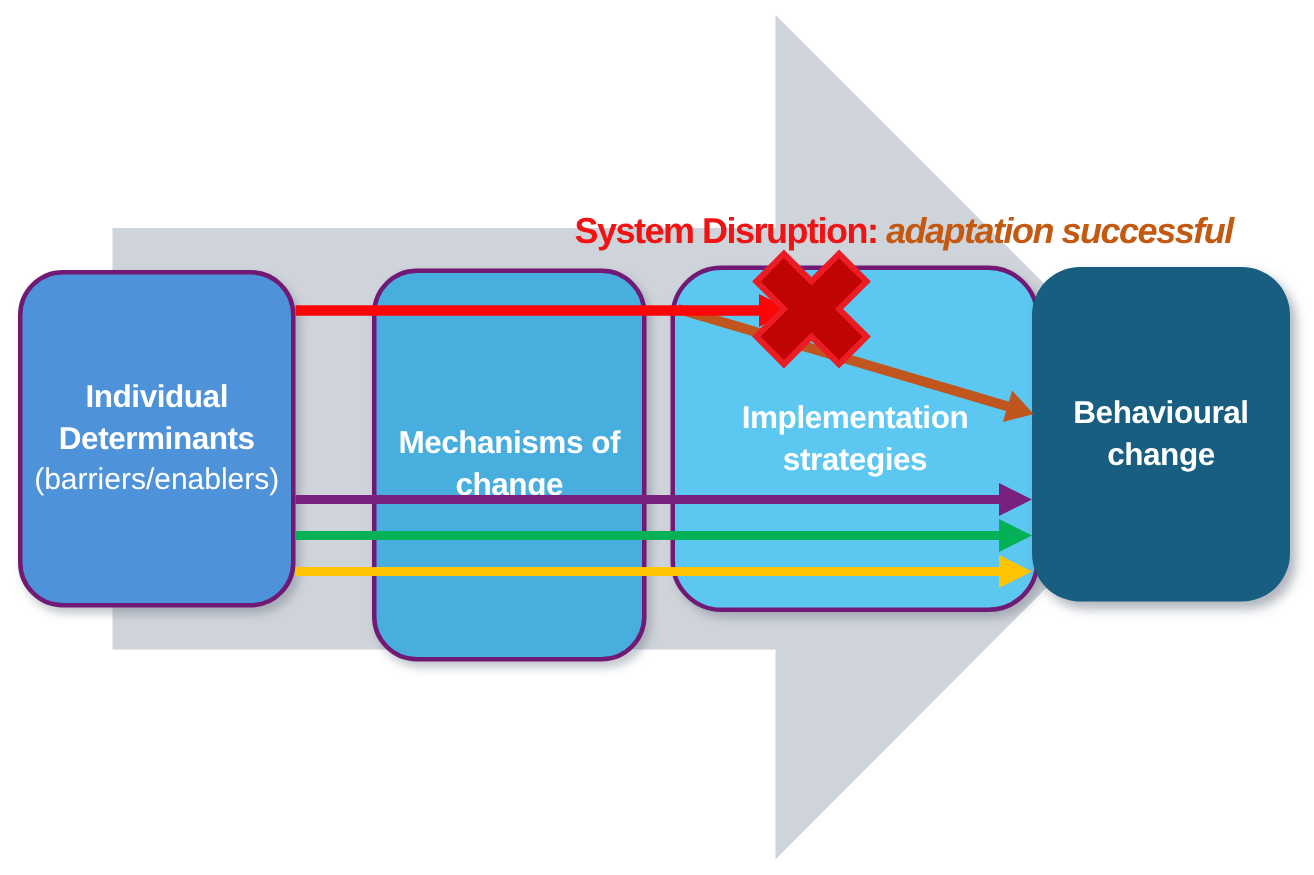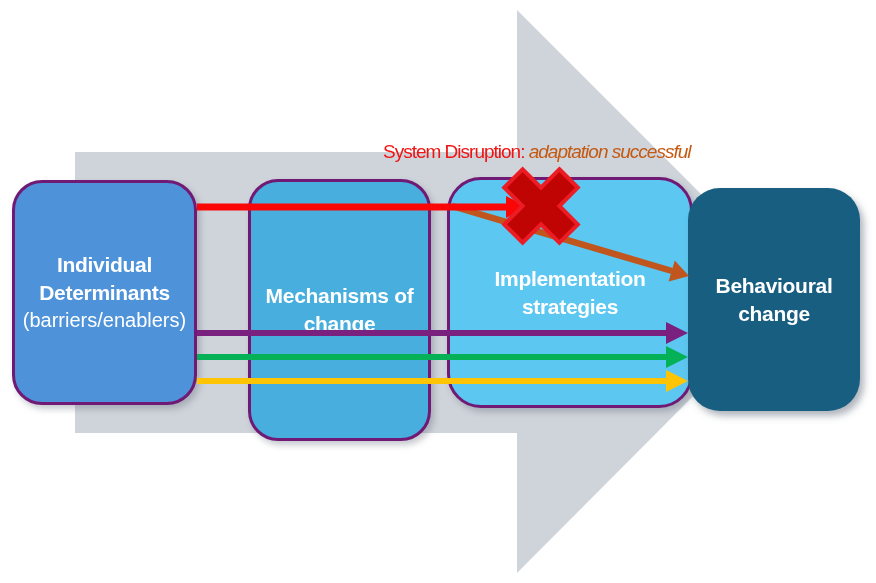--- a/index.html
+++ b/index.html
@@ -34,28 +34,28 @@
   }
   .box-sublabel{
     font-weight:400;
     font-size:20px;
     line-height:1.4;
     white-space:nowrap;
   }
   .box1{left:12px;top:180px;width:185px;height:225px;}
   .box2{left:248px;top:179px;width:183px;height:262px;}
   .box3{left:447px;top:177px;width:246px;height:231px;border-radius:34px;}
-  .box4{left:688px;top:188px;width:172px;height:223px;border:none;border-radius:32px;
+  .box4{left:688px;top:178px;width:172px;height:223px;border:none;border-radius:32px;
         box-shadow:4px 5px 7px rgba(100,110,125,0.5);}
   .heading{
     position:absolute;
     left:383px;top:141px;
     z-index:3;
-    font-size:19px;
-    font-weight:normal;
+    font-size:24px;
+    font-weight:bold;
     letter-spacing:-1px;
     white-space:nowrap;
   }
   .heading .it{font-style:italic;}
   .arrows{z-index:4;}
   .bg{z-index:1;}
 </style>
 </head>
 <body>
 

